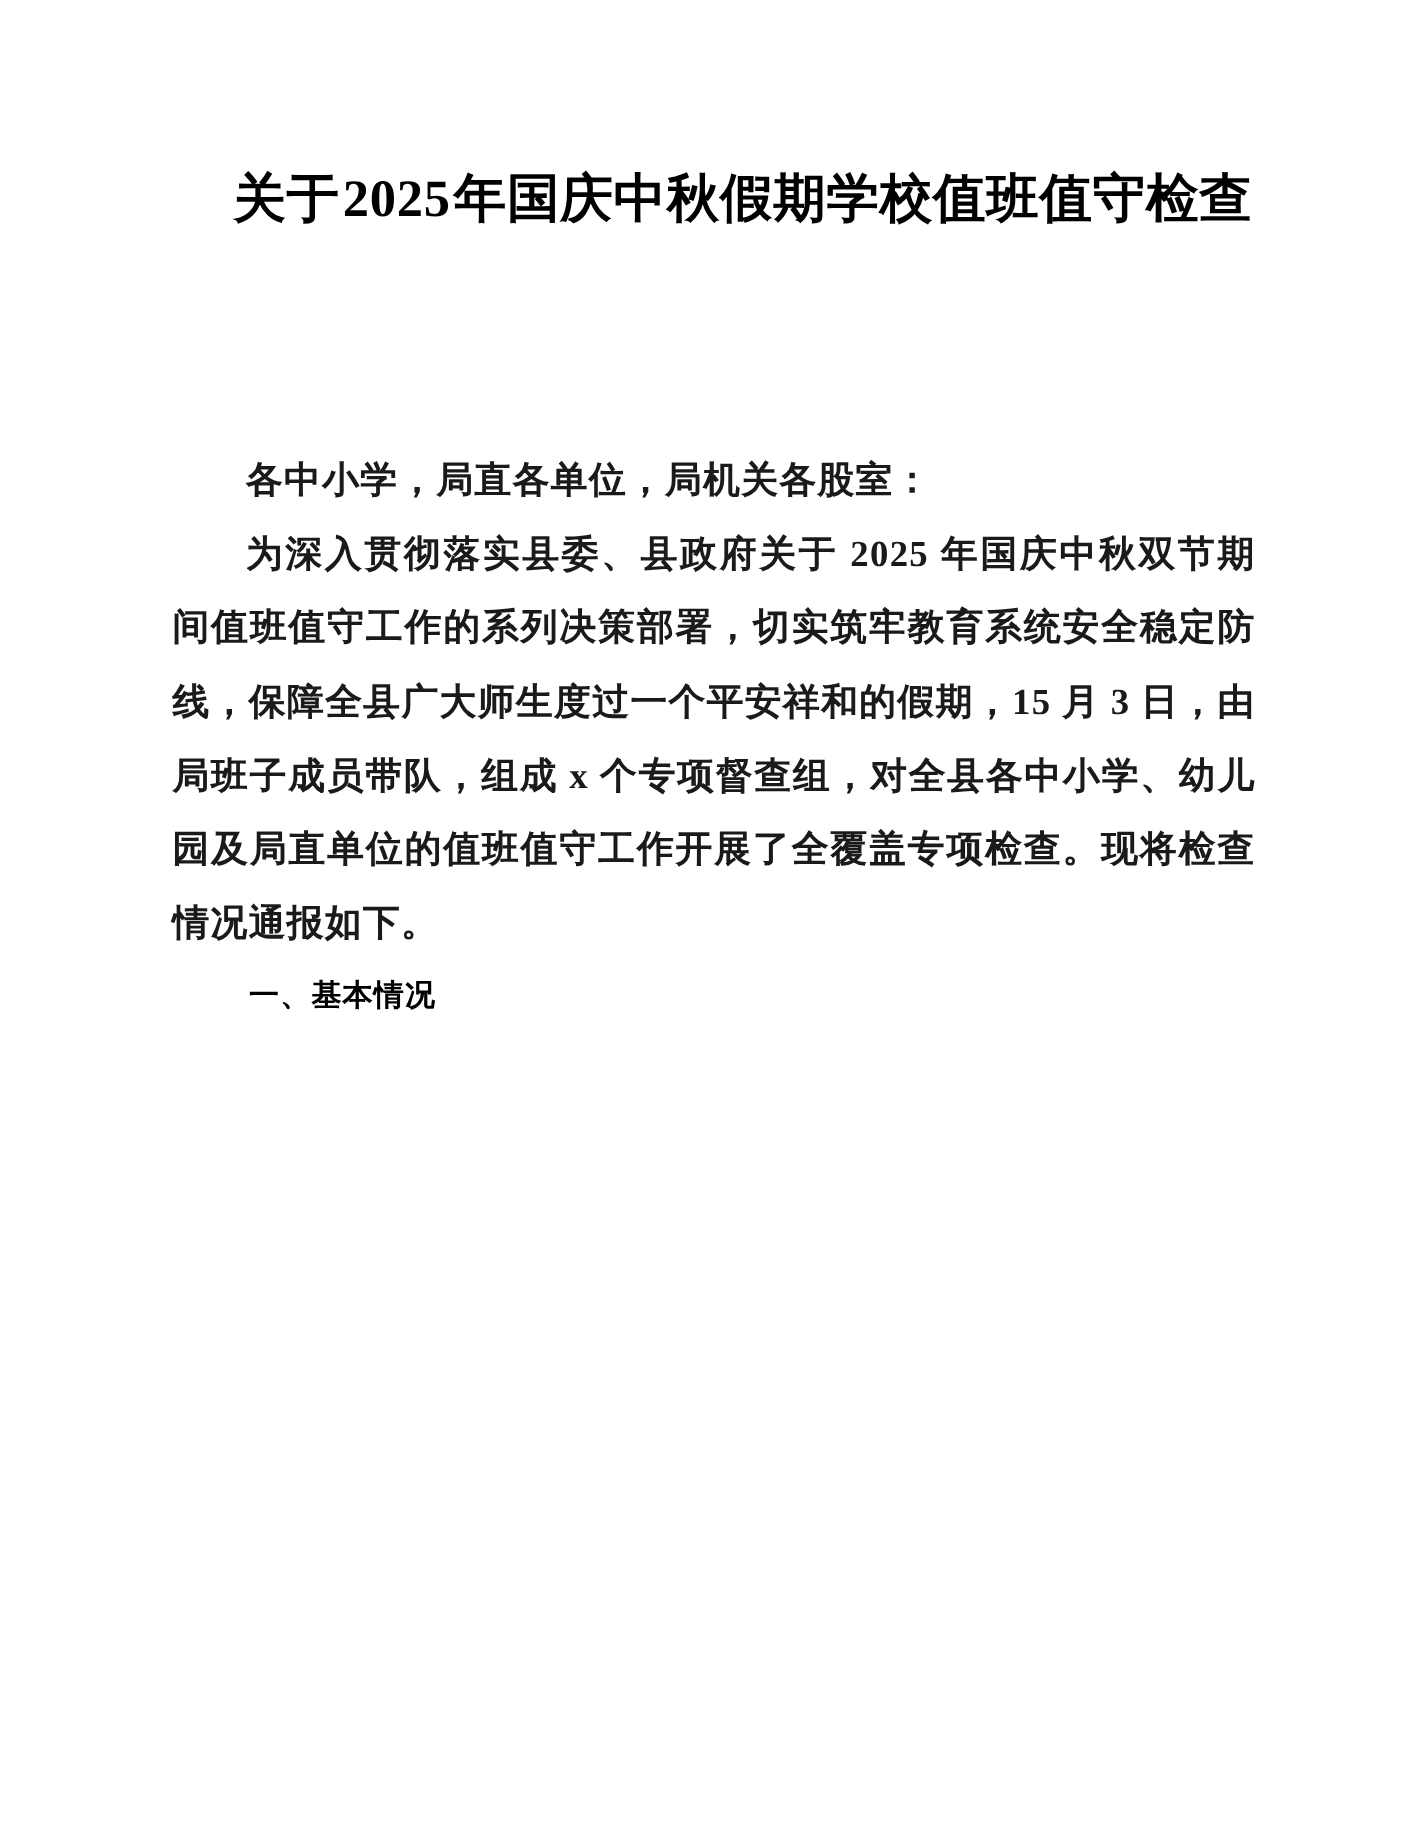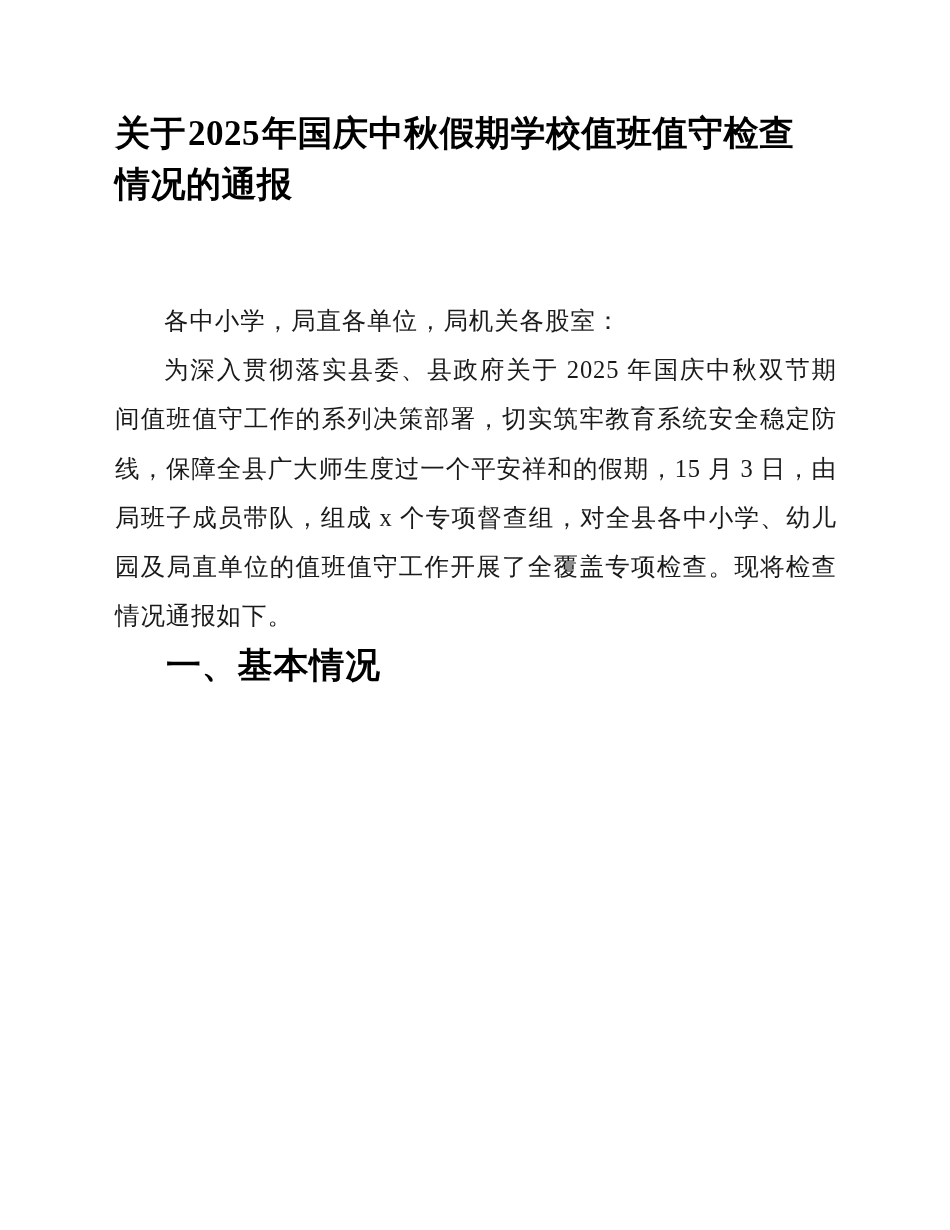--- a/index.html
+++ b/index.html
@@ -17,21 +17,21 @@
     overflow: hidden;
     box-sizing: border-box;
   }
 
   
   .doc-title {
     position: absolute;
     left: 115px;
     top: 108px;
     width: 720px;
-    text-align: left;
+    text-align: right;
     font-family: "Liberation Sans", "DejaVu Sans", sans-serif;
     font-weight: 700;
     font-size: 35px;
     line-height: 50px;
     color: #000000;
     letter-spacing: 0.5px;
   }
   .doc-title .num {
     font-family: "Liberation Serif", "DejaVu Serif", serif;
     font-weight: 700;
@@ -49,42 +49,41 @@
   p.para {
     margin: 0;
     font-family: "Liberation Serif", "DejaVu Serif", serif;
     font-size: 24.5px;
     line-height: 49.2px;
     color: #1a1a1a;
     text-align: justify;
     text-justify: inter-character;
     text-indent: 49px;
     letter-spacing: 0.9px;
-    font-weight: 400;
+    font-weight: 700;
   }
 
   h2.section-heading {
     margin: 0;
     font-family: "Liberation Sans", "DejaVu Sans", sans-serif;
     font-weight: 700;
-    font-size: 35px;
+    font-size: 20px;
     line-height: 49.2px;
     color: #000000;
     text-indent: 51px;
     letter-spacing: 0.8px;
   }
 </style>
 </head>
 <body>
 
 <div class="page">
 
   <div class="doc-title">
     <div><span>关于</span><span class="num">2025</span><span>年国庆中秋假期学校值班值守检查</span></div>
-    <div>情况的通报</div>
   </div>
 
   <div class="body-block">
 
     <p class="para">各中小学，局直各单位，局机关各股室：</p>
 
     <p class="para">为深入贯彻落实县委、县政府关于 2025 年国庆中秋双节期间值班值守工作的系列决策部署，切实筑牢教育系统安全稳定防线，保障全县广大师生度过一个平安祥和的假期，15 月 3 日，由局班子成员带队，组成 x 个专项督查组，对全县各中小学、幼儿园及局直单位的值班值守工作开展了全覆盖专项检查。现将检查情况通报如下。</p>
 
     <h2 class="section-heading">一、基本情况</h2>
 

